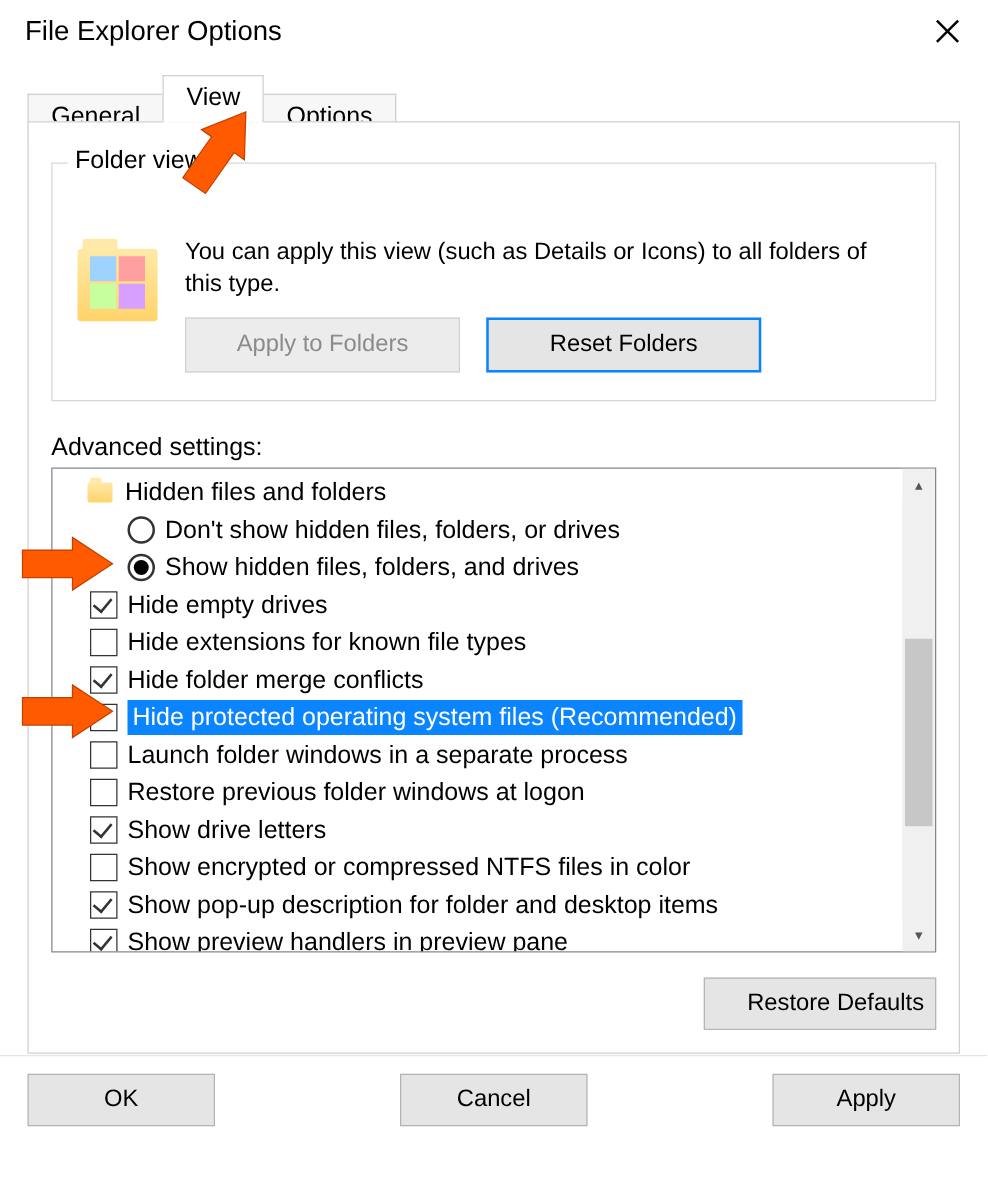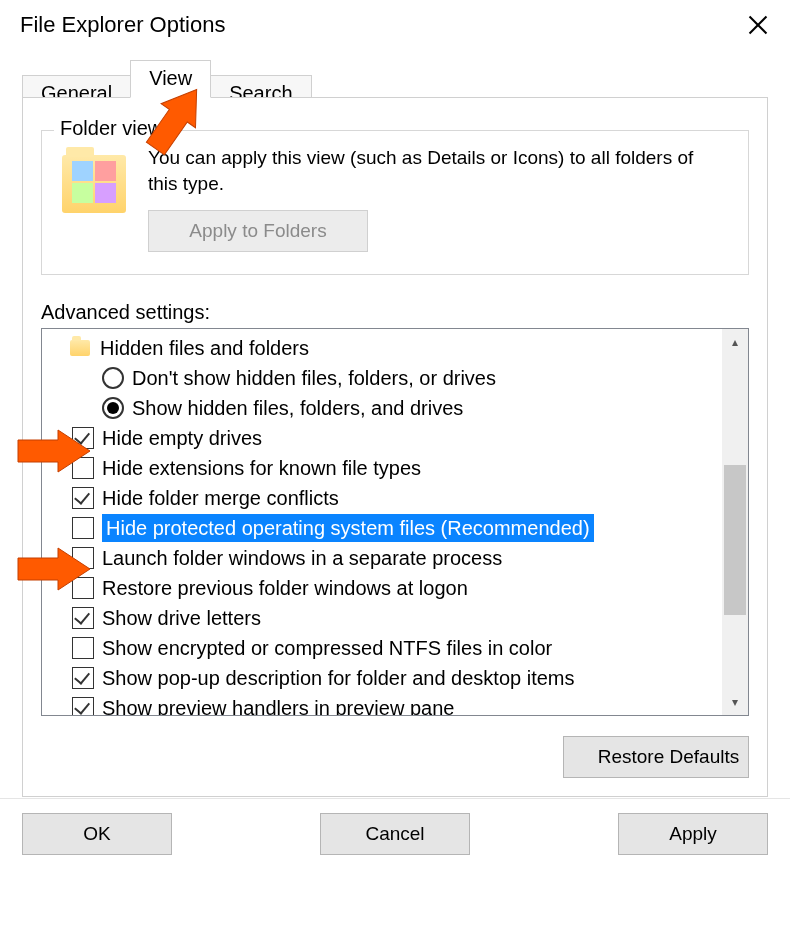--- a/index.html
+++ b/index.html
@@ -87,20 +87,21 @@
     position: absolute;
     top: -14px;
     left: 12px;
     background: #fff;
     padding: 0 6px;
     font-size: 20px;
   }
   .folder-row {
     display: flex;
     gap: 22px;
+    margin-top: 44px;
   }
   .folder-thumb {
     width: 64px; height: 58px;
     background: linear-gradient(#ffe9a8,#ffd36b);
     border-radius: 3px;
     position: relative;
     margin-top: 10px;
     flex-shrink: 0;
   }
   .folder-thumb::before {
@@ -284,40 +285,41 @@
 <div class="watermark">PC</div>
 
 <div class="titlebar">
   <h1>File Explorer Options</h1>
   <div class="close-x"></div>
 </div>
 
 <div class="tabstrip">
   <div class="tab inactive">General</div>
   <div class="tab active">View</div>
-  <div class="tab inactive">Search</div>
+  <div class="tab inactive">Options</div>
 </div>
 
 <div class="tab-panel">
 
   <div class="groupbox">
     <div class="legend">Folder views</div>
     <div class="folder-row">
       <div class="folder-thumb">
         <div class="pics">
             <span></span>
             <span></span>
             <span></span>
             <span></span>
           </div>
       </div>
       <div class="folder-text">
         <p>You can apply this view (such as Details or Icons) to all folders of this type.</p>
         <div class="btnrow">
           <button class="winbtn disabled">Apply to Folders</button>
+          <button class="winbtn primary">Reset Folders</button>
         </div>
       </div>
     </div>
   </div>
 
   <div class="adv-label">Advanced settings:</div>
 
   <div class="tree">
     <div class="tree-inner">
 

